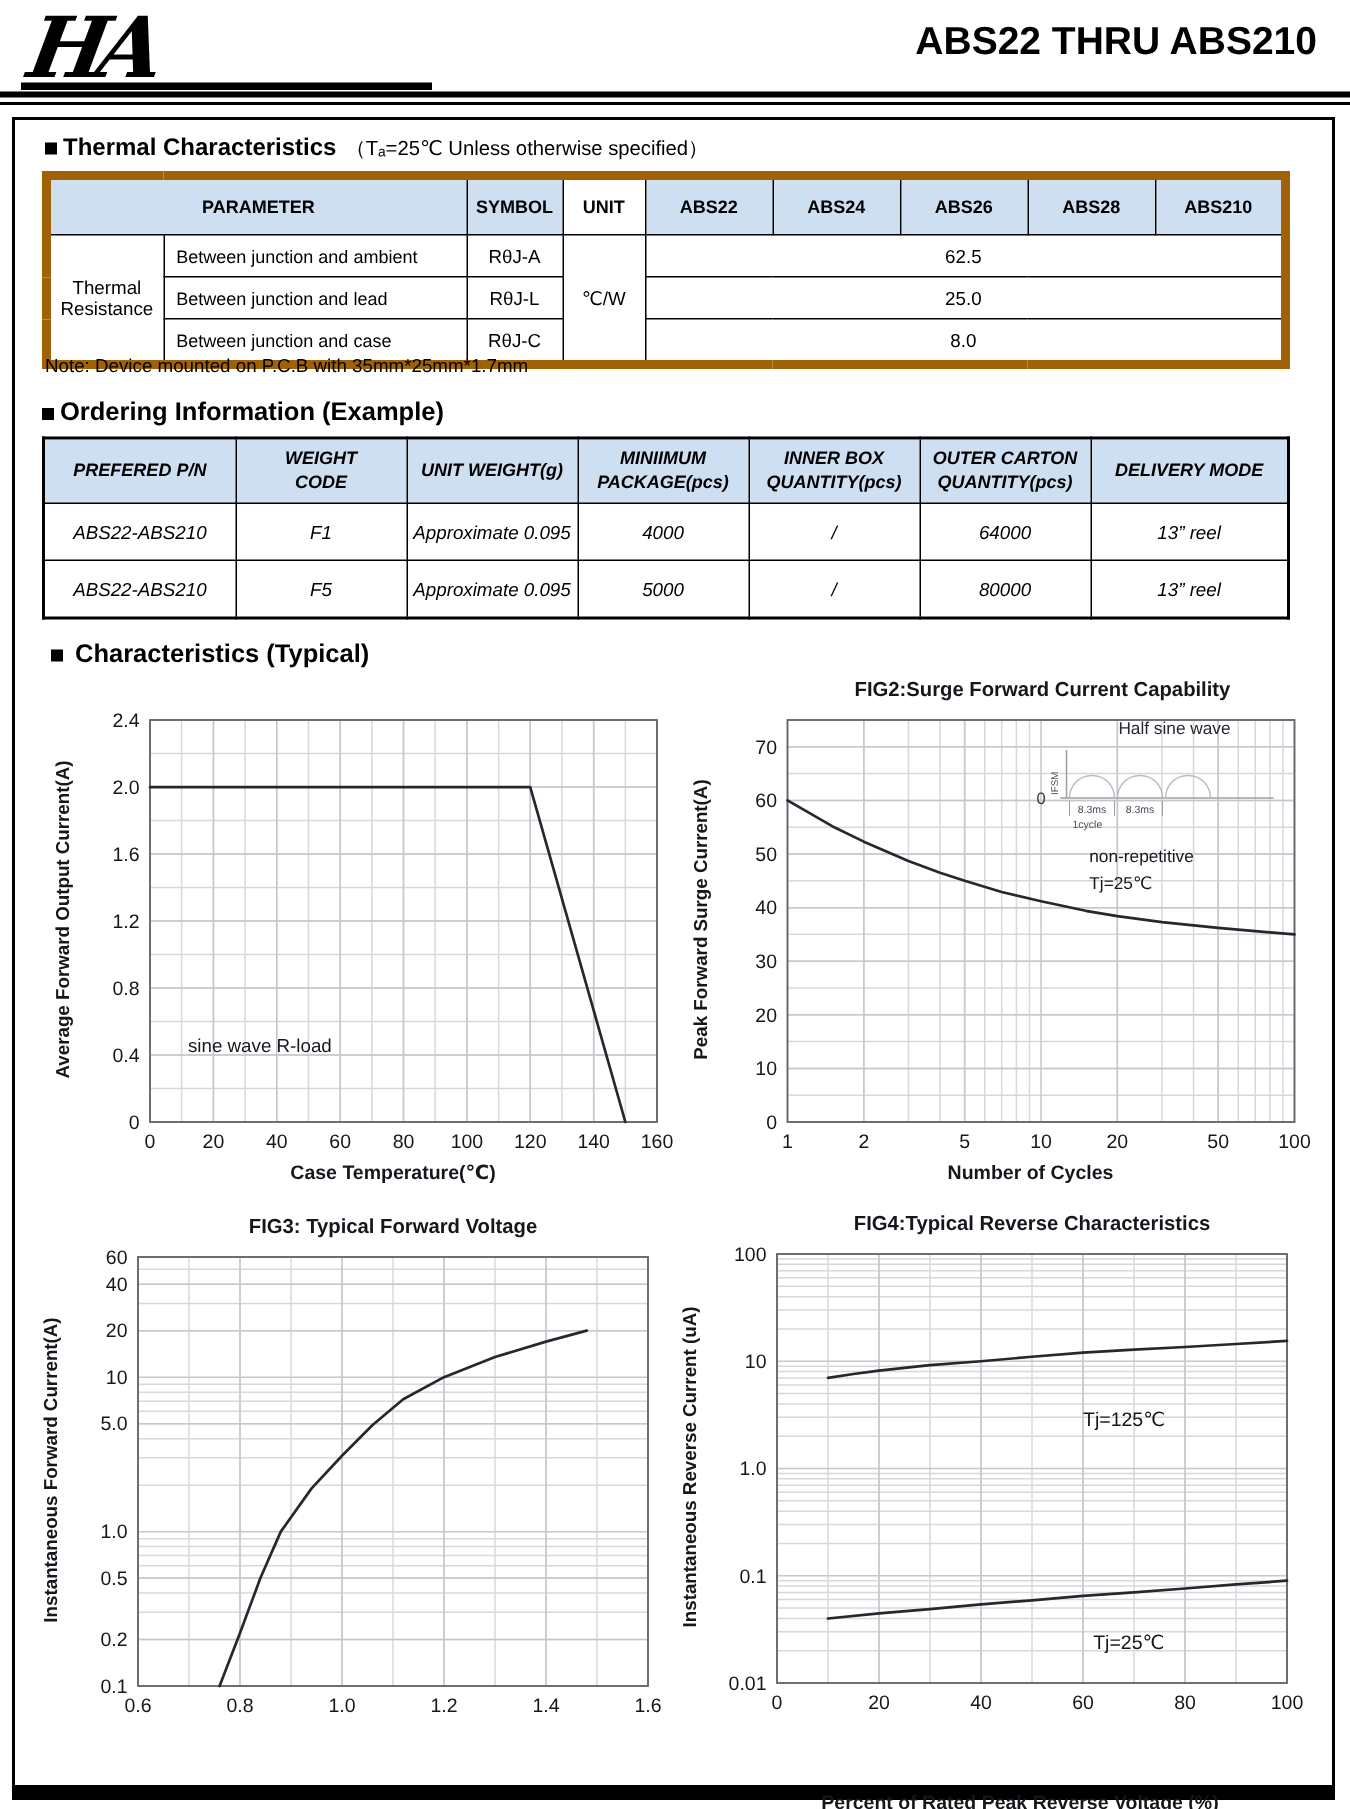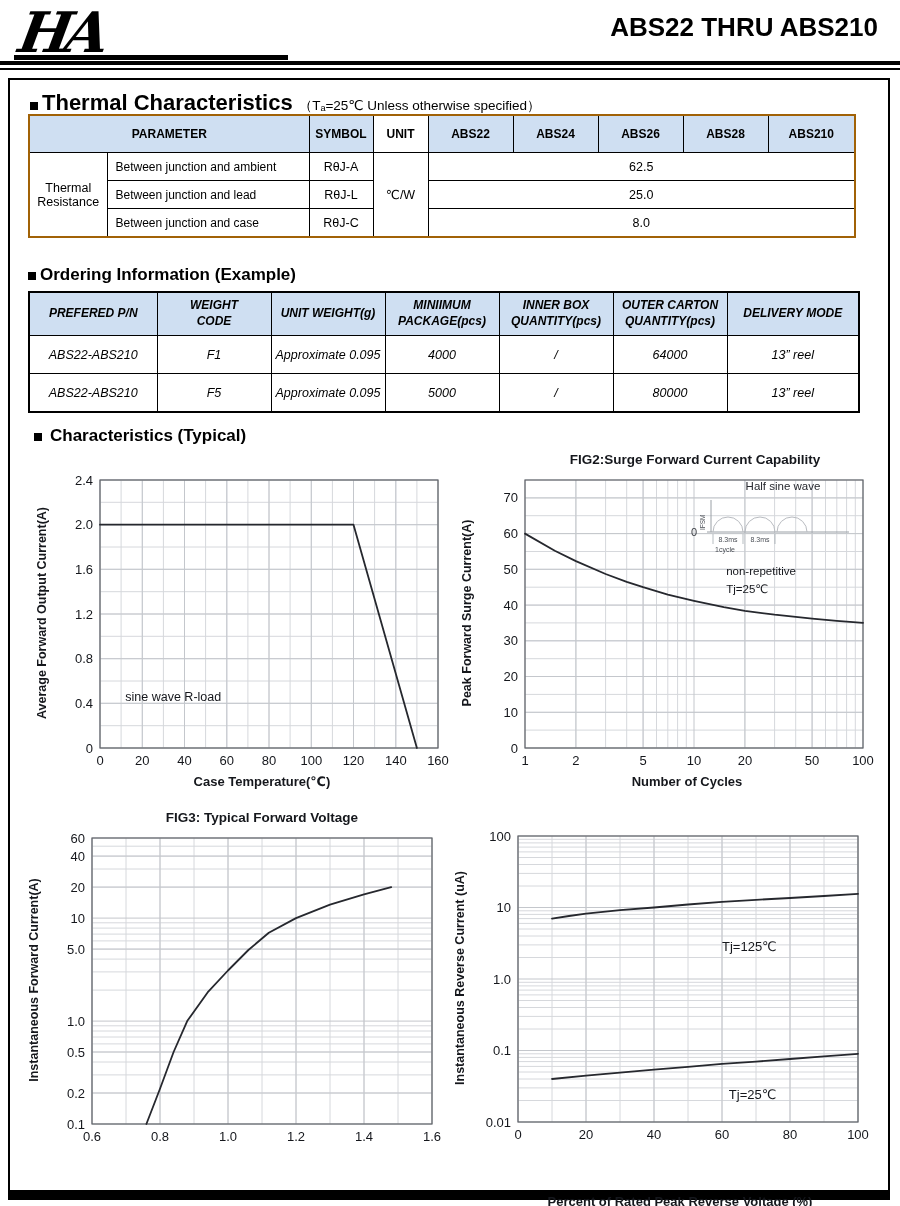--- a/index.html
+++ b/index.html
@@ -20,21 +20,21 @@
   .sec-h{position:absolute;white-space:nowrap;}
   .bullet{display:inline-block;width:8px;height:8px;background:#000;margin-right:4px;}
   .sec-title{font-weight:700;font-size:17px;color:#000;}
   .sec-note{font-size:13.5px;font-weight:400;margin-left:6px;color:#000;}
   
   table{border-collapse:collapse;table-layout:fixed;position:absolute;background:#fff;}
   td,th{border:1px solid #000;font-size:12px;text-align:center;vertical-align:middle;
         padding:1px 3px;overflow:hidden;color:#000;}
   th{background:#cfdff2;font-weight:700;}
   th.white{background:#fff;}
-  .tt{left:28px;top:114px;width:736px;border:2px solid #a16207;}
+  .tt{left:28px;top:114px;width:736px;border:6px solid #a16207;}
   .tt th{height:34px;}
   .tt td{height:25px;font-size:12.5px;}
   .tt td.pleft{text-align:left;padding-left:8px;font-size:12px;}
   .ot{left:28px;top:291px;width:830px;border:2px solid #000;font-style:italic;}
   .ot th{height:40px;white-space:pre-line;line-height:1.3;}
   .ot td{height:35px;font-size:12.5px;}
   .note{position:absolute;left:30px;top:237px;font-size:12.5px;color:#000;}
   
   .fig{position:absolute;}
   .fig-title{margin-left:40px;width:400px;text-align:center;font-size:13.5px;font-weight:700;
@@ -54,21 +54,21 @@
 <div class="page">
 
   <div class="logo">HA</div>
   <div class="logo-bar"></div>
   <div class="doc-title">ABS22 THRU ABS210</div>
   <div class="rule1"></div>
   <div class="rule2"></div>
   <div class="sheet"></div>
 
   <div class="sec-h" style="left:30px;top:90px;">
-    <span class="bullet"></span><span class="sec-title" style="font-size:22px;text-align:right;">Thermal Characteristics</span><span class="sec-note">（Tₐ=25℃ Unless otherwise specified）</span>
+    <span class="bullet"></span><span class="sec-title" style="font-size:16px;text-align:right;">Thermal Characteristics</span><span class="sec-note">（Tₐ=25℃ Unless otherwise specified）</span>
   </div>
 
   <table class="tt">
     <colgroup>
         <col style="width:78px">
         <col style="width:202px">
         <col style="width:64px">
         <col style="width:55px">
       <col style="width:85px">
         <col style="width:85px">
@@ -100,20 +100,21 @@
       <td colspan="5">25.0</td>
     </tr>
     <tr>
       <td class="pleft">Between junction and case</td>
       <td>RθJ-C</td>
       <td colspan="5">8.0</td>
     </tr>
   </tbody>
     </table>
 
+  <div class="note">Note: Device mounted on P.C.B with 35mm*25mm*1.7mm</div>
 
   <div class="sec-h" style="left:28px;top:265px;">
     <span class="bullet"></span><span class="sec-title">Ordering Information (Example)</span>
   </div>
 
   <table class="ot">
     <colgroup>
         <col style="width:128px">
         <col style="width:114px">
         <col style="width:114px">
@@ -389,20 +390,21 @@
         <text x="41" y="123.6" text-anchor="end" font-size="13" fill="#15171c">5.0</text>
         <text x="41" y="92.6" text-anchor="end" font-size="13" fill="#15171c">10</text>
         <text x="41" y="61.6" text-anchor="end" font-size="13" fill="#15171c">20</text>
         <text x="41" y="30.6" text-anchor="end" font-size="13" fill="#15171c">40</text>
         <text x="41" y="12.5" text-anchor="end" font-size="13" fill="#15171c">60</text>
         <polyline points="102.4,294.0 116.0,258.7 129.6,222.0 143.2,191.1 163.6,162.4 184.0,140.5 204.4,120.0 224.8,102.8 252.0,88.1 286.0,74.7 320.0,64.4 347.2,57.1" fill="none" stroke="#26282e" stroke-width="1.8" stroke-linejoin="round" stroke-linecap="round"></polyline>
       </svg>
   </div>
 
   <div class="fig" style="left:448px;top:808px;width:432px;height:378px;">
+    <div class="fig-title">FIG4:Typical Reverse Characteristics</div>
     <div class="fig-ylabel" style="width:286px;left:-131px;top:163px;">Instantaneous Reverse Current (uA)</div>
     <svg class="plot" id="svg-fig4" width="402" height="318">
         <line x1="48.0" y1="294" x2="48.0" y2="8" stroke="#d6d8dc" stroke-width="1"></line>
         <line x1="82.0" y1="294" x2="82.0" y2="8" stroke="#d6d8dc" stroke-width="1"></line>
         <line x1="116.0" y1="294" x2="116.0" y2="8" stroke="#d6d8dc" stroke-width="1"></line>
         <line x1="150.0" y1="294" x2="150.0" y2="8" stroke="#d6d8dc" stroke-width="1"></line>
         <line x1="184.0" y1="294" x2="184.0" y2="8" stroke="#d6d8dc" stroke-width="1"></line>
         <line x1="218.0" y1="294" x2="218.0" y2="8" stroke="#d6d8dc" stroke-width="1"></line>
         <line x1="252.0" y1="294" x2="252.0" y2="8" stroke="#d6d8dc" stroke-width="1"></line>
         <line x1="286.0" y1="294" x2="286.0" y2="8" stroke="#d6d8dc" stroke-width="1"></line>

